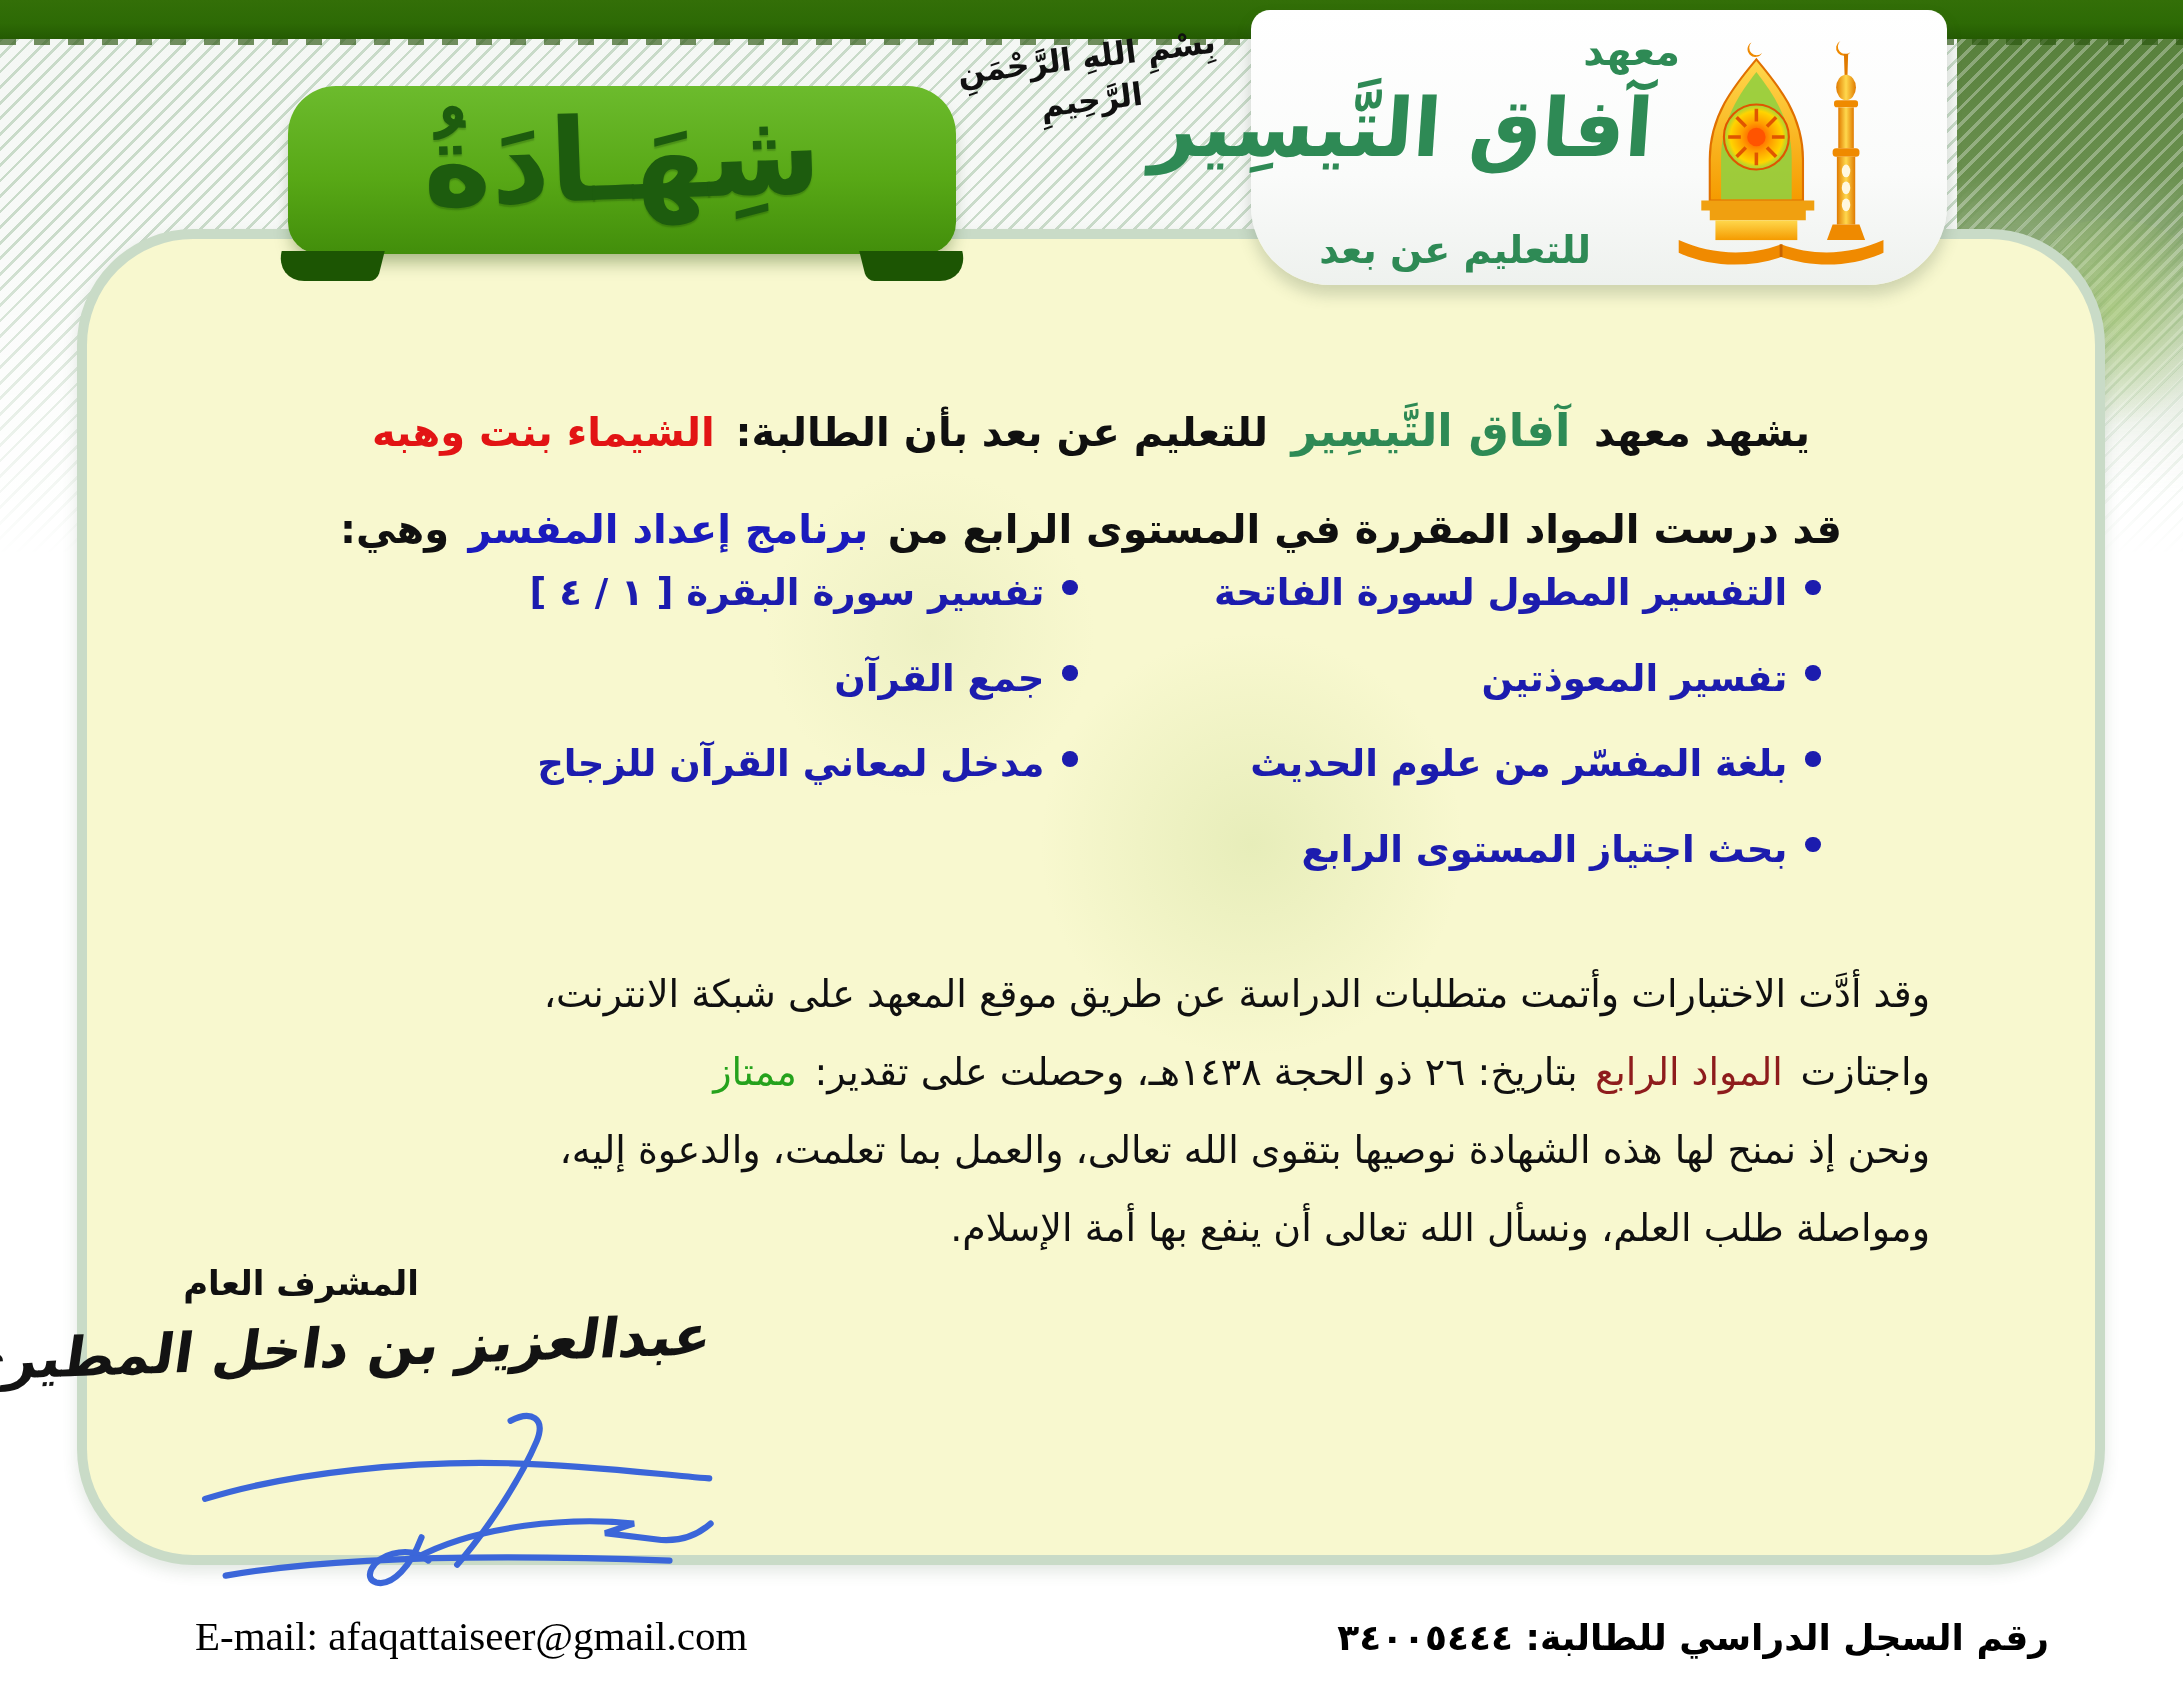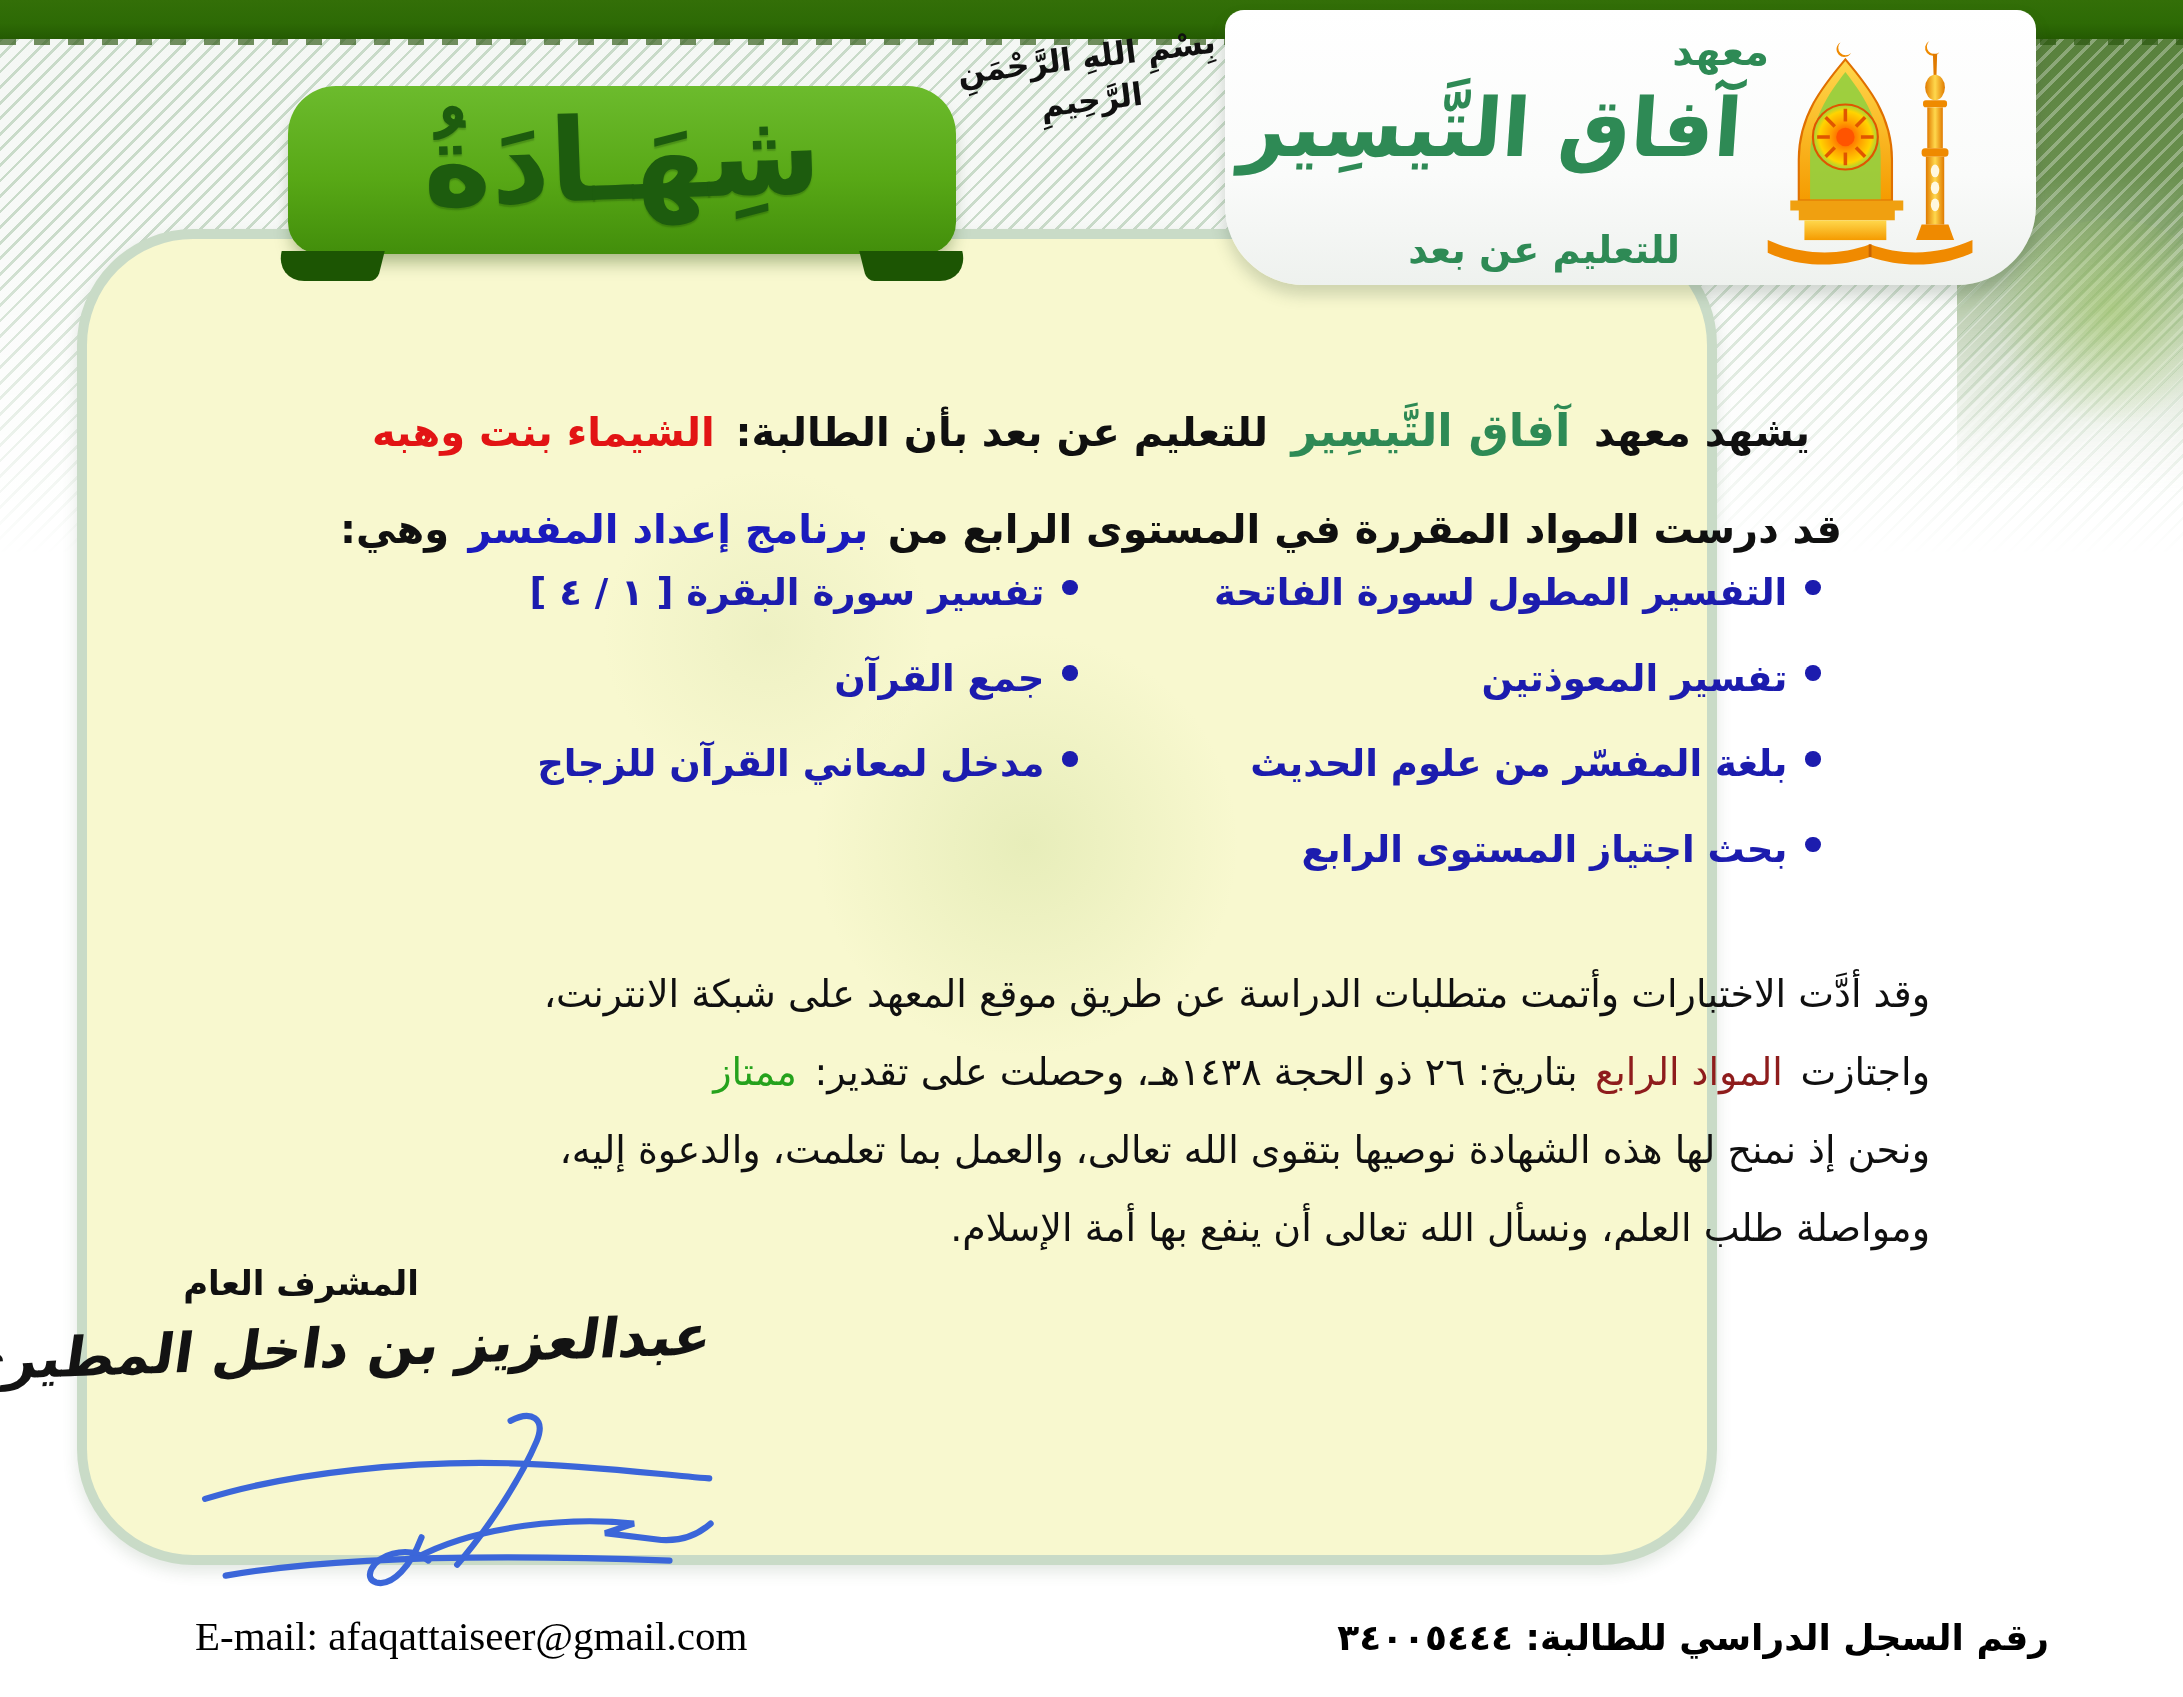--- a/index.html
+++ b/index.html
@@ -40,21 +40,21 @@
 
   
   .bismillah {
     position:absolute; left:911px; top:36px; width:356px; z-index:1;
     text-align:center; font-size:31.5px; line-height:1.35; color:#101010; font-weight:bold;
     transform: rotate(-7deg); direction:rtl;
   }
 
   
   .cert-panel {
-    position:absolute; left:77px; top:229px; width:1640px; height:1336px; z-index:2;
+    position:absolute; left:77px; top:229px; width:2028px; height:1336px; z-index:2;
     background:
       radial-gradient(circle 294px at 58% 46%, rgba(187,209,130,0.28), rgba(187,209,130,0) 72%),
       radial-gradient(circle 219px at 42% 30%, rgba(214,224,168,0.30), rgba(214,224,168,0) 75%),
       #f8f8cf;
     border:10.3px solid #c9dbc7;
     border-radius:116px;
     box-shadow: 0 6.8px 15px rgba(60,90,60,0.14);
   }
 
   
@@ -72,21 +72,21 @@
   .banner::before { left:-9.6px;  border-radius:0 0 12.3px 48px; transform:skewX(-14deg); }
   .banner::after  { right:-9.6px; border-radius:0 0 48px 12.3px; transform:skewX(14deg); }
   .banner-title {
     font-size:115px; font-weight:bold; color:#1d5c0e; direction:rtl; line-height:1;
     transform:rotate(-2deg); letter-spacing:-2.1px; text-shadow:0 2.1px 1.4px rgba(10,50,0,0.25);
     padding-bottom:20.5px;
   }
 
   
   .logo-panel {
-    position:absolute; left:1225px; top:9.6px; width:811px; height:275px; z-index:4;
+    position:absolute; left:1251px; top:9.6px; width:696px; height:275px; z-index:4;
     background: linear-gradient(180deg,#ffffff 0%, #fafbfa 60%, #eef1ee 100%);
     border-radius:19px 19px 79px 79px;
     box-shadow: 0 9.6px 15px rgba(60,80,60,0.22);
   }
   .logo-word-top {
     position:absolute; right:267px; top:18px; font-size:40px; font-weight:bold;
     color:#2e8a55; direction:rtl;
   }
   .logo-wordmark {
     position:absolute; left:48px; right:294px; top:74px; text-align:center;

